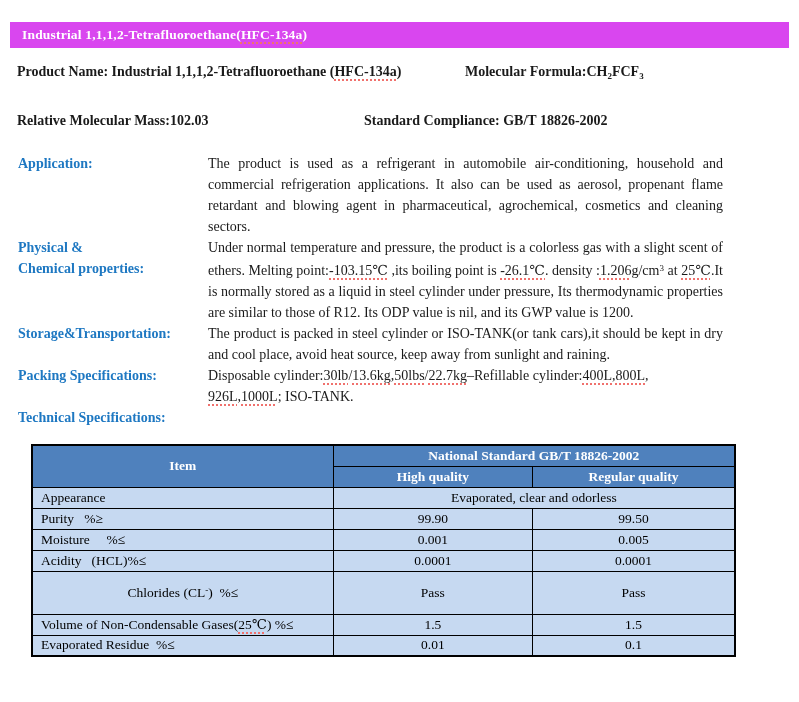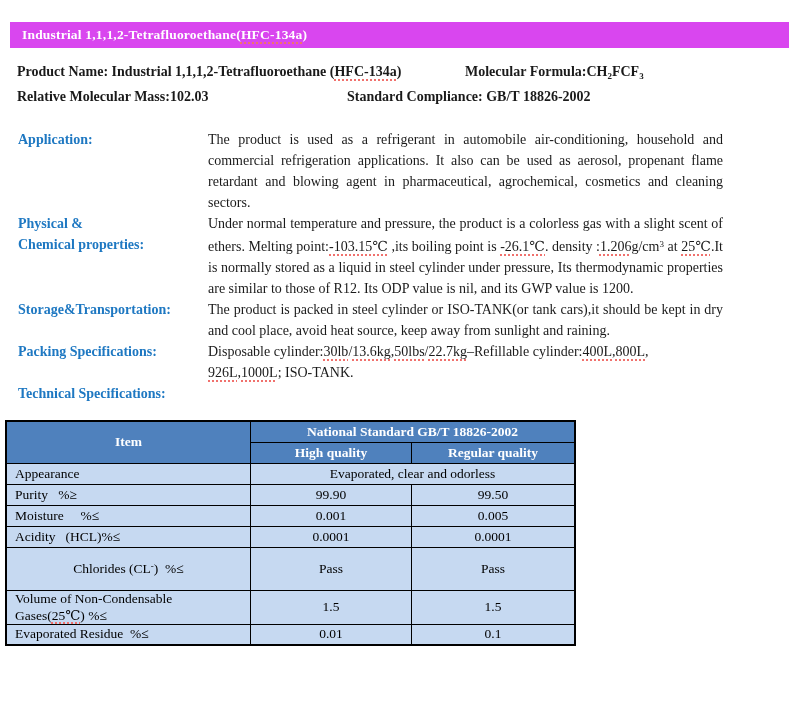--- a/index.html
+++ b/index.html
@@ -9,38 +9,38 @@
     font-family:"Liberation Serif","DejaVu Serif",serif;
     color:#1a1a1a;
   }
   .banner {
     margin:22px 10px 0 10px; height:26px; background:#d946ef;
     color:#ffffff; font-weight:bold; font-size:13.5px; line-height:26px;
     padding-left:12px; letter-spacing:.2px;
   }
   .info { position:relative; margin:13px 0 0 17px; width:706px; }
   .info-line { position:relative; height:21px; font-weight:bold; font-size:14px; line-height:21px; }
-  .info-line + .info-line { margin-top:4px; }
+  .info-line + .info-line { margin-top:28px; }
   .pos-formula { position:absolute; left:448px; top:0; white-space:nowrap; }
-  .pos-compliance { position:absolute; left:330px; top:0; white-space:nowrap; }
+  .pos-compliance { position:absolute; left:347px; top:0; white-space:nowrap; }
 
   .sections { margin:22px 0 16px 18px; width:705px; display:grid; grid-template-columns:190px 515px; }
   .section { display:contents; }
   .sec-label {
     color:#1E78C2; font-weight:bold; font-size:14px; line-height:21px;
   }
   .sec-body {
     font-size:14px; line-height:21px; text-align:justify;
   }
   sub { font-size:9px; vertical-align:-3px; font-weight:inherit; }
   sup { font-size:9px; vertical-align:4px; font-weight:inherit; }
   .sq { text-decoration:underline dotted #f0716d; text-decoration-thickness:1.8px; text-underline-offset:3px; }
 
   table.spec {
-    border-collapse:collapse; margin:2px 0 0 5px; width:571px;
+    border-collapse:collapse; margin:2px 0 0 31px; width:705px;
     font-size:13.5px; border:2px solid #000;
   }
   table.spec th, table.spec td { border:1px solid #000; height:21px; padding:0 8px; }
   table.spec th {
     background:#4F81BD; color:#ffffff; font-weight:bold; text-align:center; padding:0 4px;
   }
   table.spec td { background:#C6D9F1; color:#000; }
   td.item { text-align:left; white-space:pre-wrap; }
   td.val { text-align:center; }
   tr.tall td { height:43px;text-align:center; }

